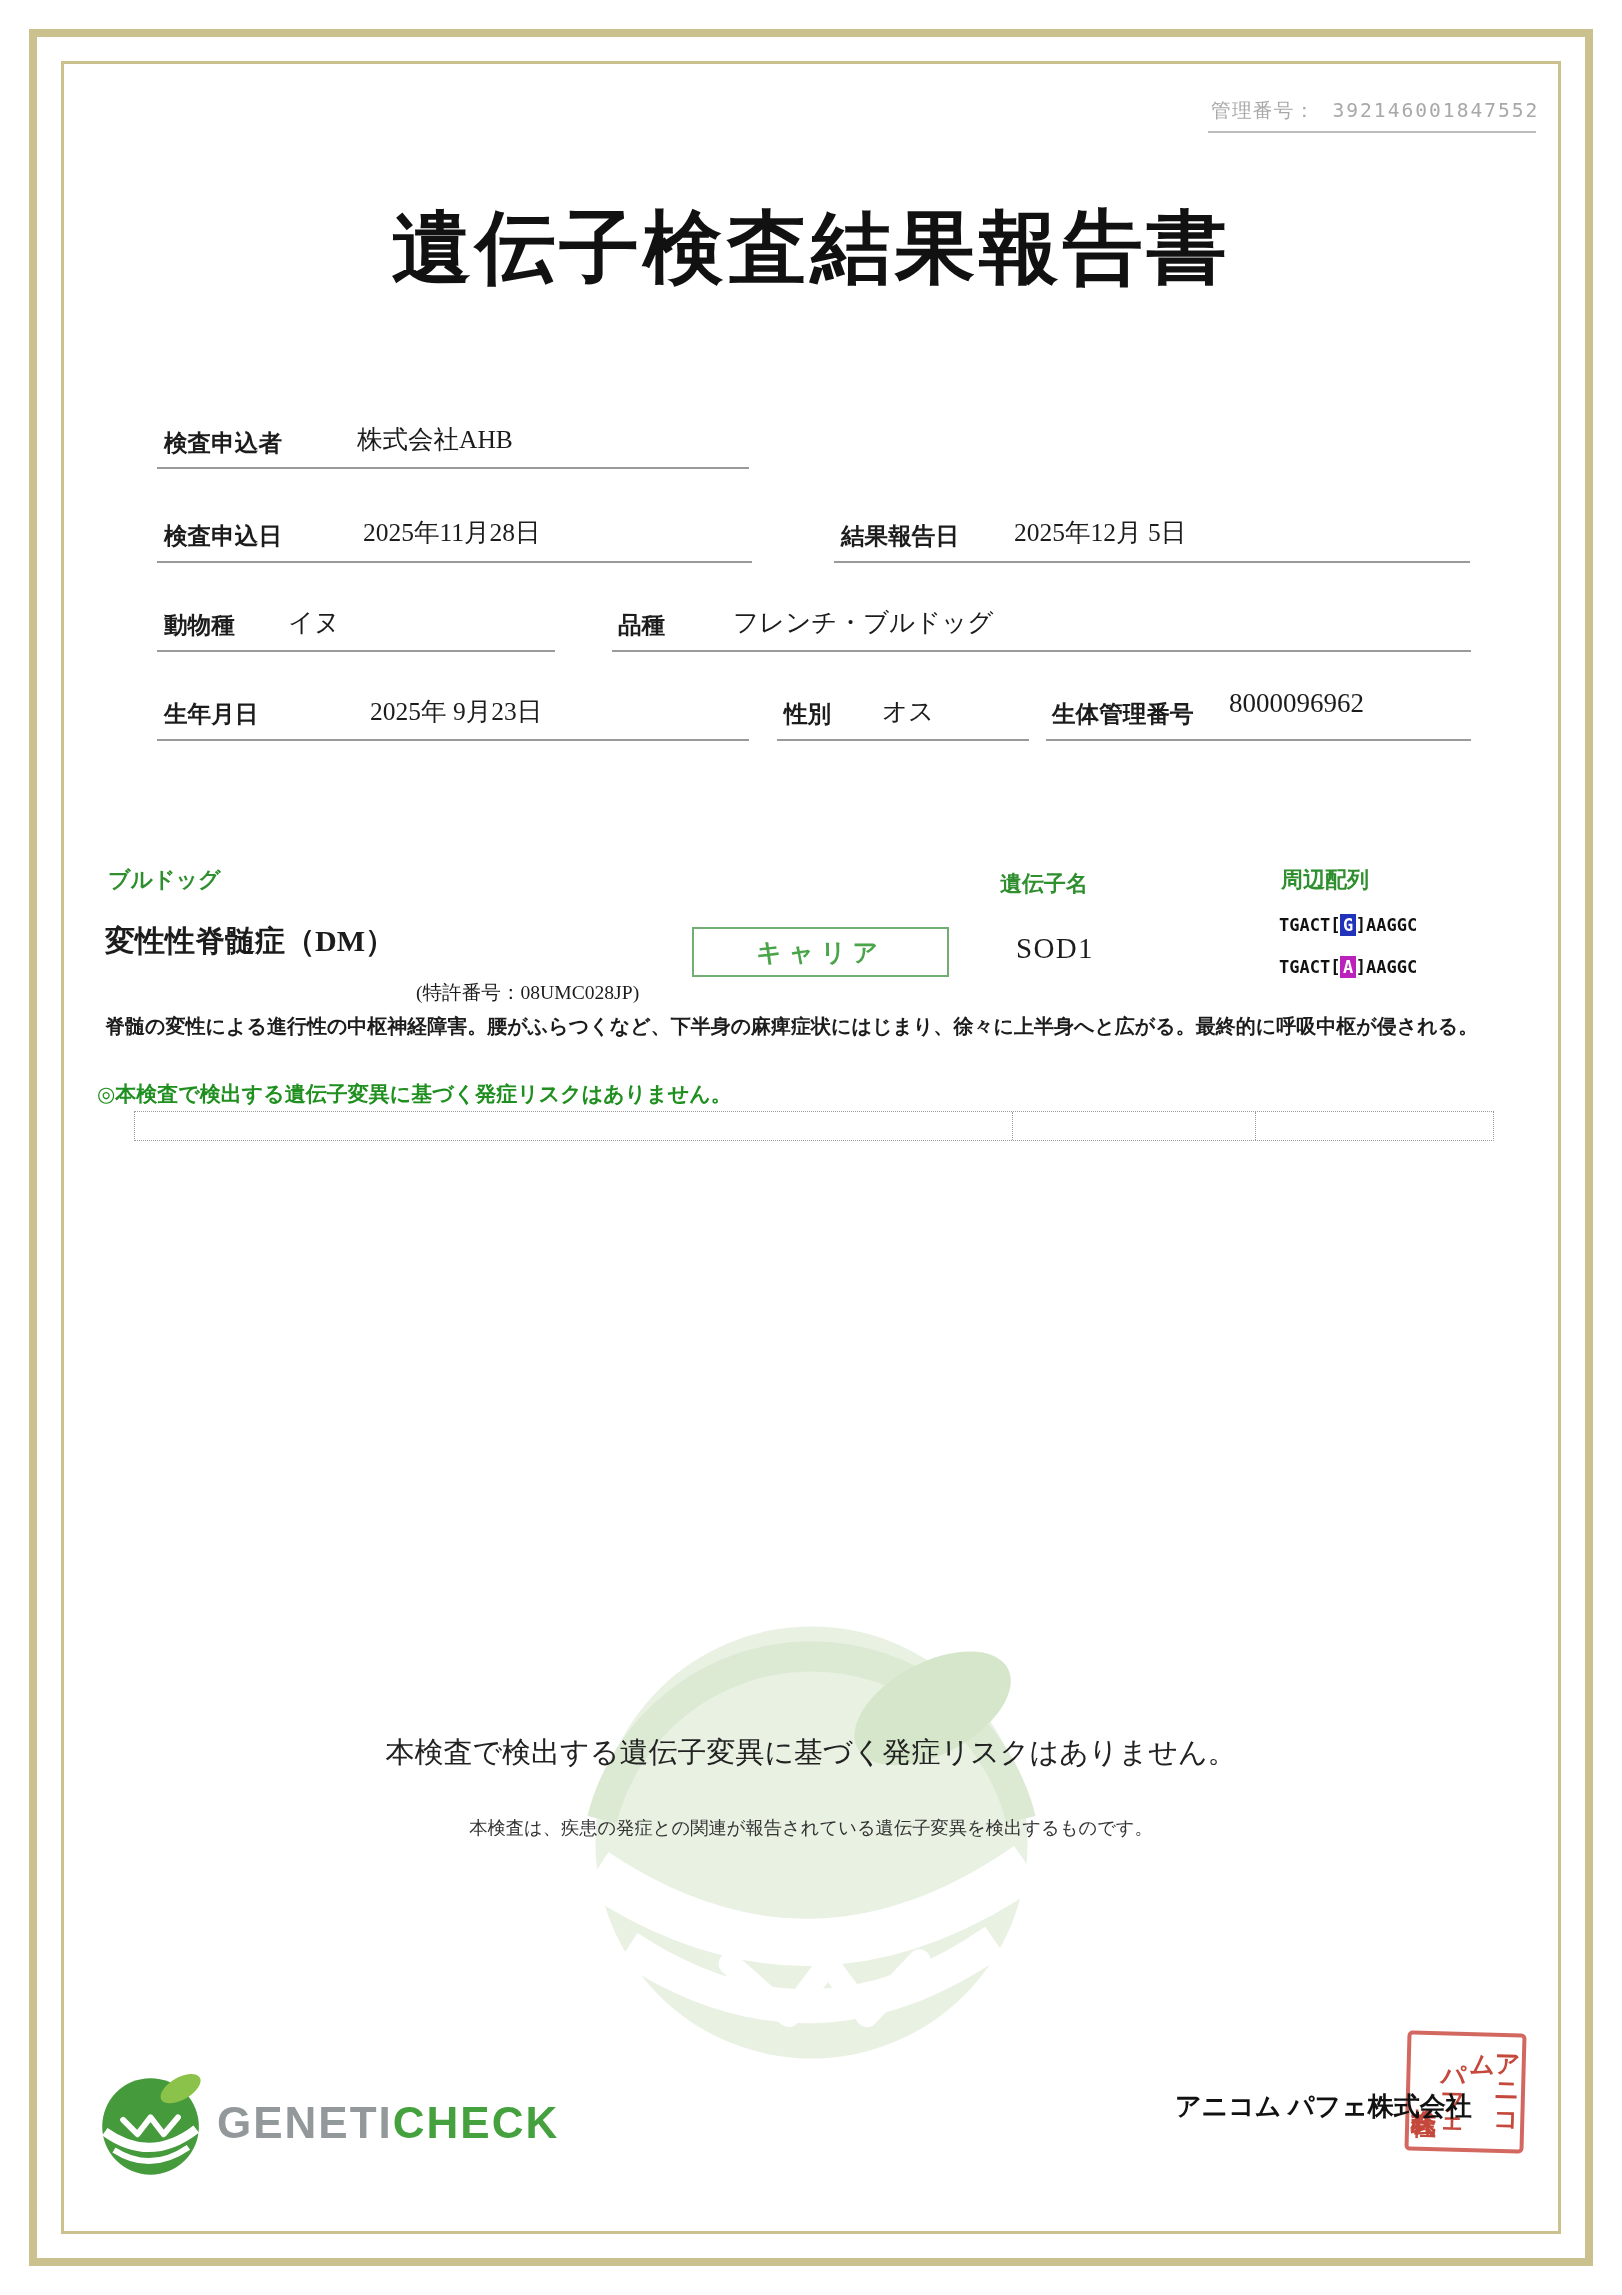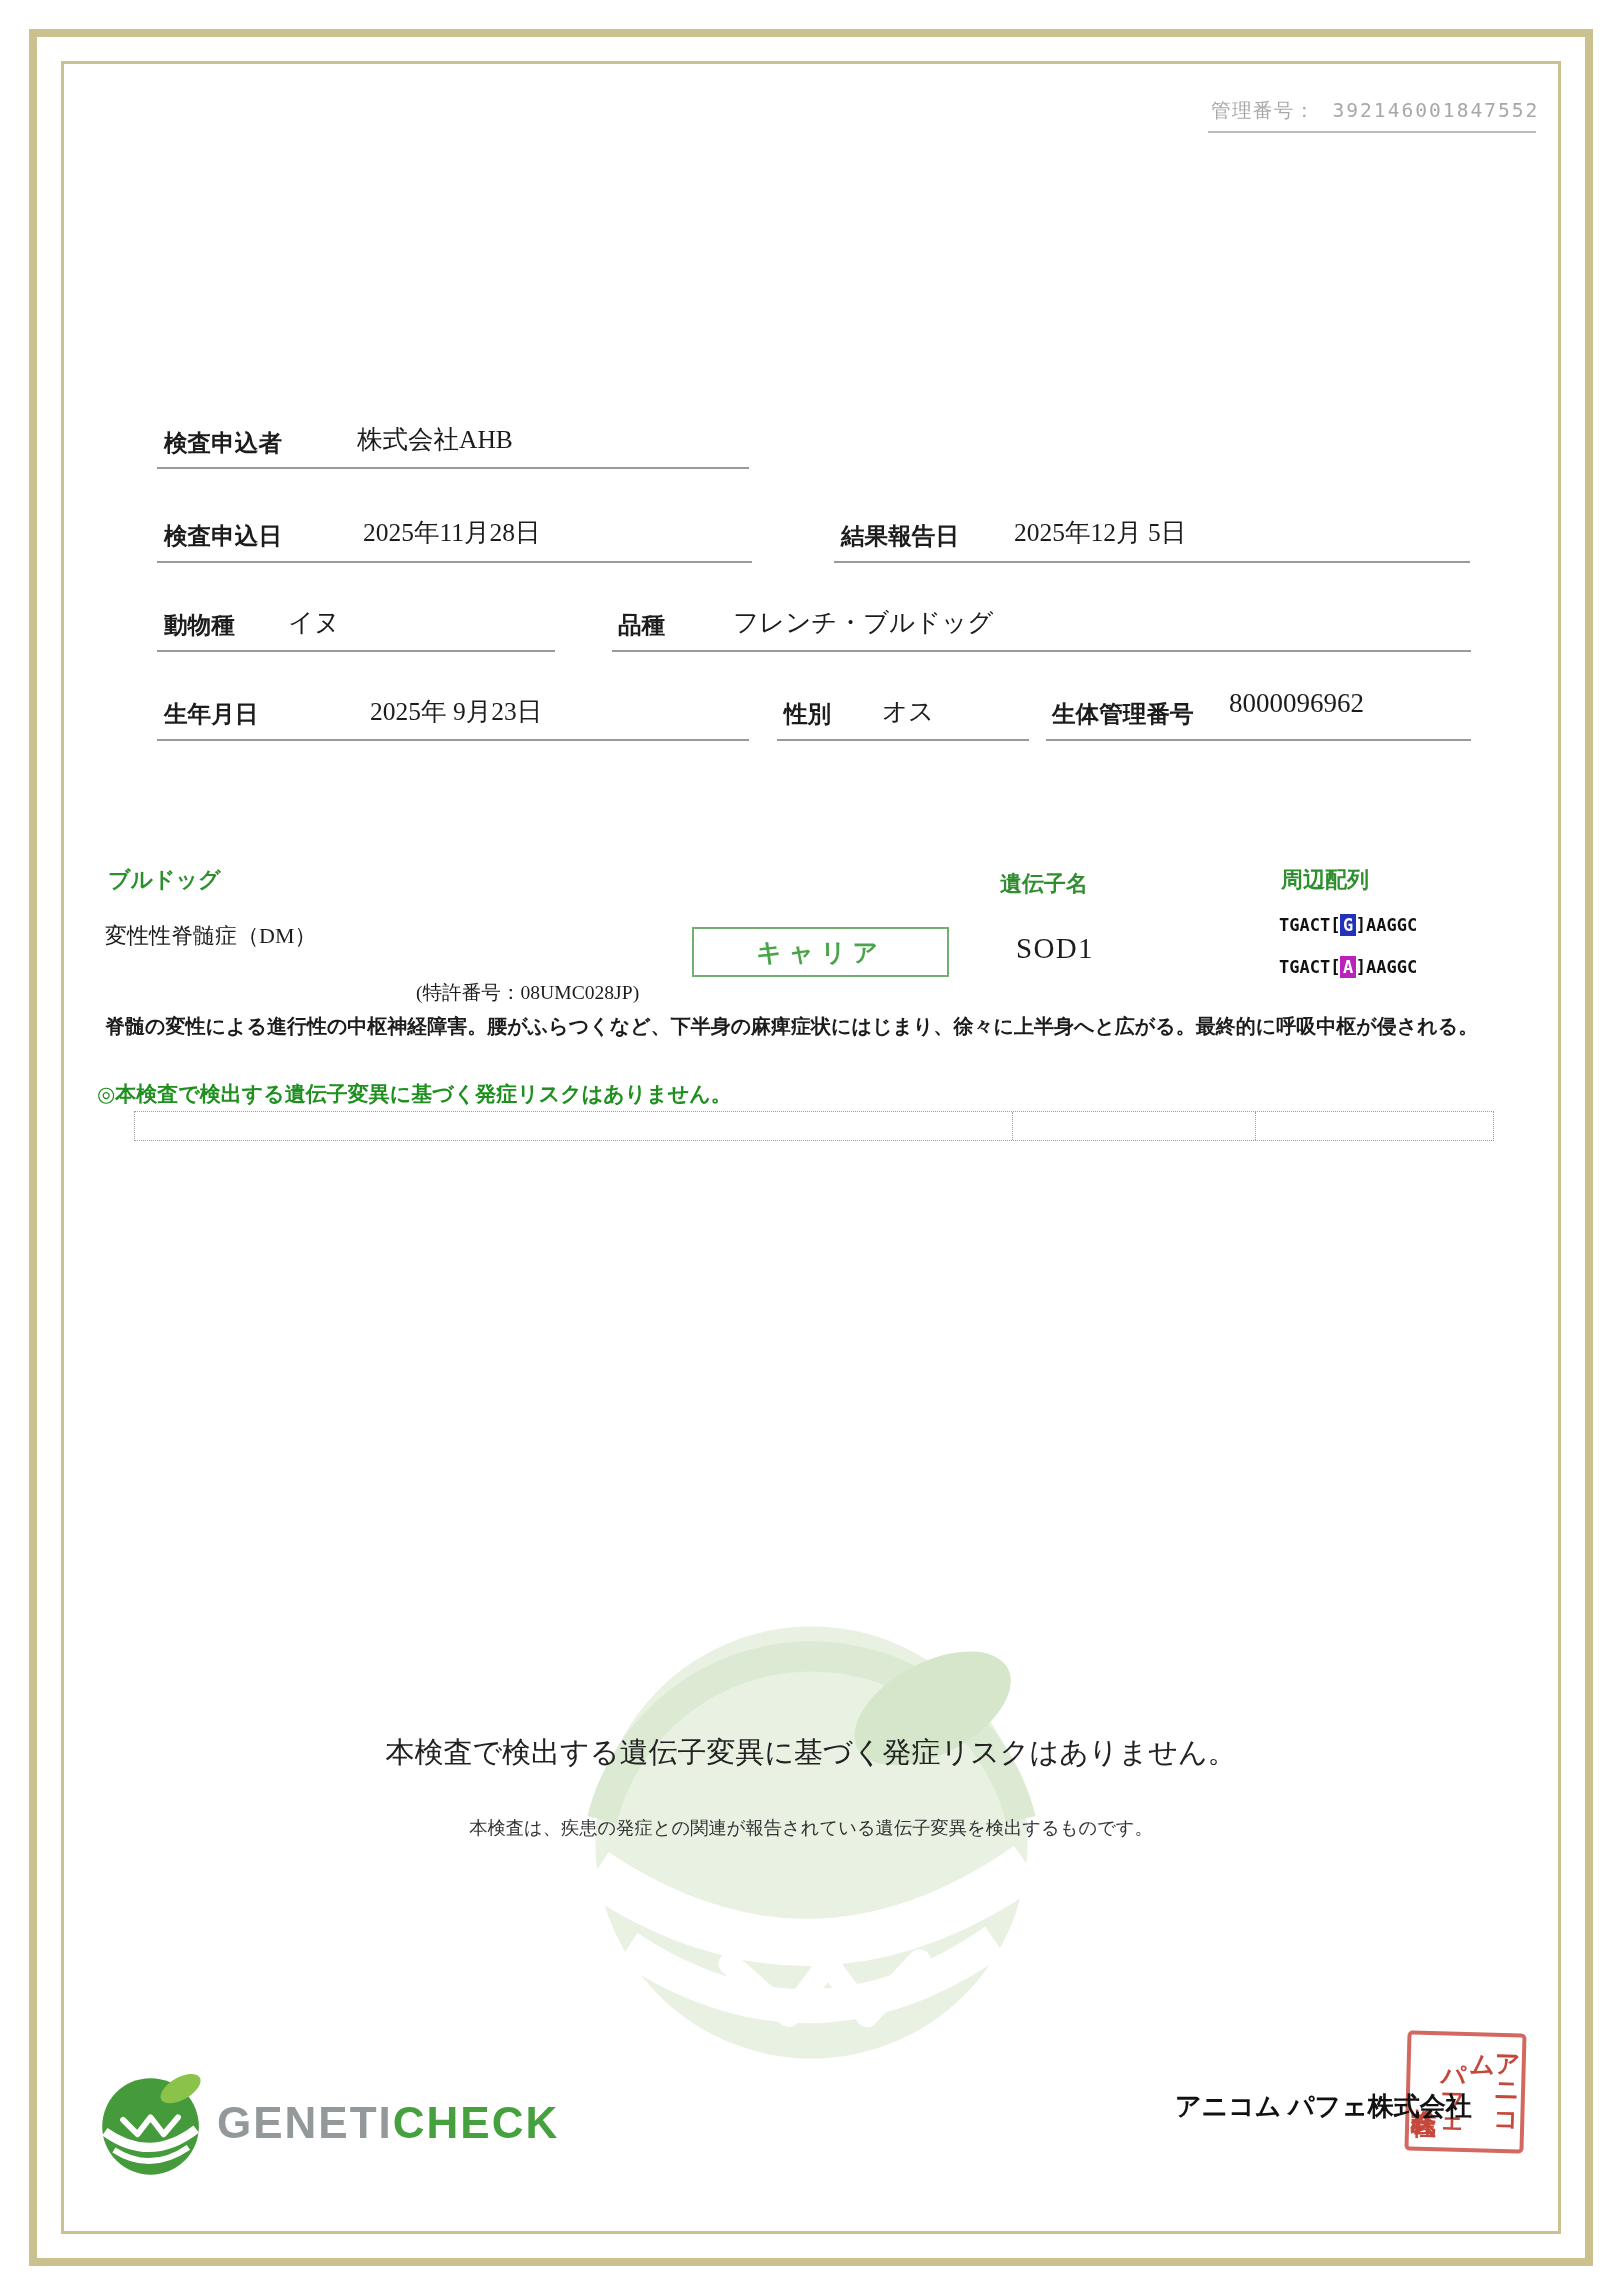--- a/index.html
+++ b/index.html
@@ -24,21 +24,21 @@
 
   
   .title { left:0; right:0; top:195px; text-align:center;
            font-size:80px; font-weight:600; letter-spacing:3.9px; color:#111; }
 
   .label { font-weight:bold; font-size:23.6px; }
   .value { font-size:25.5px; }
   .rule  { position:absolute; height:2px; background:#9a9a9a; }
   .sec-head { font-size:22px; font-weight:bold; color:#2f8f2f; }
 
-  .disease { font-size:22px; font-weight:normal; }
+  .disease { font-size:30px; font-weight:bold; }
   .patent  { font-size:19.6px; }
 
   .carrier-box { left:692px; top:927px; width:257px; height:50px;
                  border:2px solid #72ad72; display:flex; align-items:center; justify-content:center; }
   .carrier-box span { color:#4aa44a; font-size:25px; letter-spacing:6.5px; font-weight:bold; }
 
   .gene-name { font-size:29px; letter-spacing:1.3px; }
 
   .seq { font-family:"DejaVu Sans Mono","Liberation Mono",monospace; font-size:17px; font-weight:bold; color:#111; }
   .seq .al { color:#fff; padding:0.7px 2.6px; }
@@ -86,20 +86,21 @@
 
   <div class="frame-outer"></div>
   <div class="frame-inner"></div>
 
   <div class="abs mgmt">
     <span class="lbl">管理番号：</span>
     <span class="num">392146001847552</span>
   </div>
   <div class="abs mgmt-line"></div>
 
+  <div class="abs title">遺伝子検査結果報告書</div>
 
   <div class="abs label" style="left:164px; top:427px;">検査申込者</div>
   <div class="abs value" style="left:357px; top:422px;">株式会社AHB</div>
   <div class="rule" style="left:157px; top:467px; width:592px;"></div>
 
   <div class="abs label" style="left:164px; top:520px;">検査申込日</div>
   <div class="abs value" style="left:363px; top:515px;text-align:right;">2025年11月28日</div>
   <div class="rule" style="left:157px; top:561px; width:595px;"></div>
 
   <div class="abs label" style="left:841px; top:520px;">結果報告日</div>

